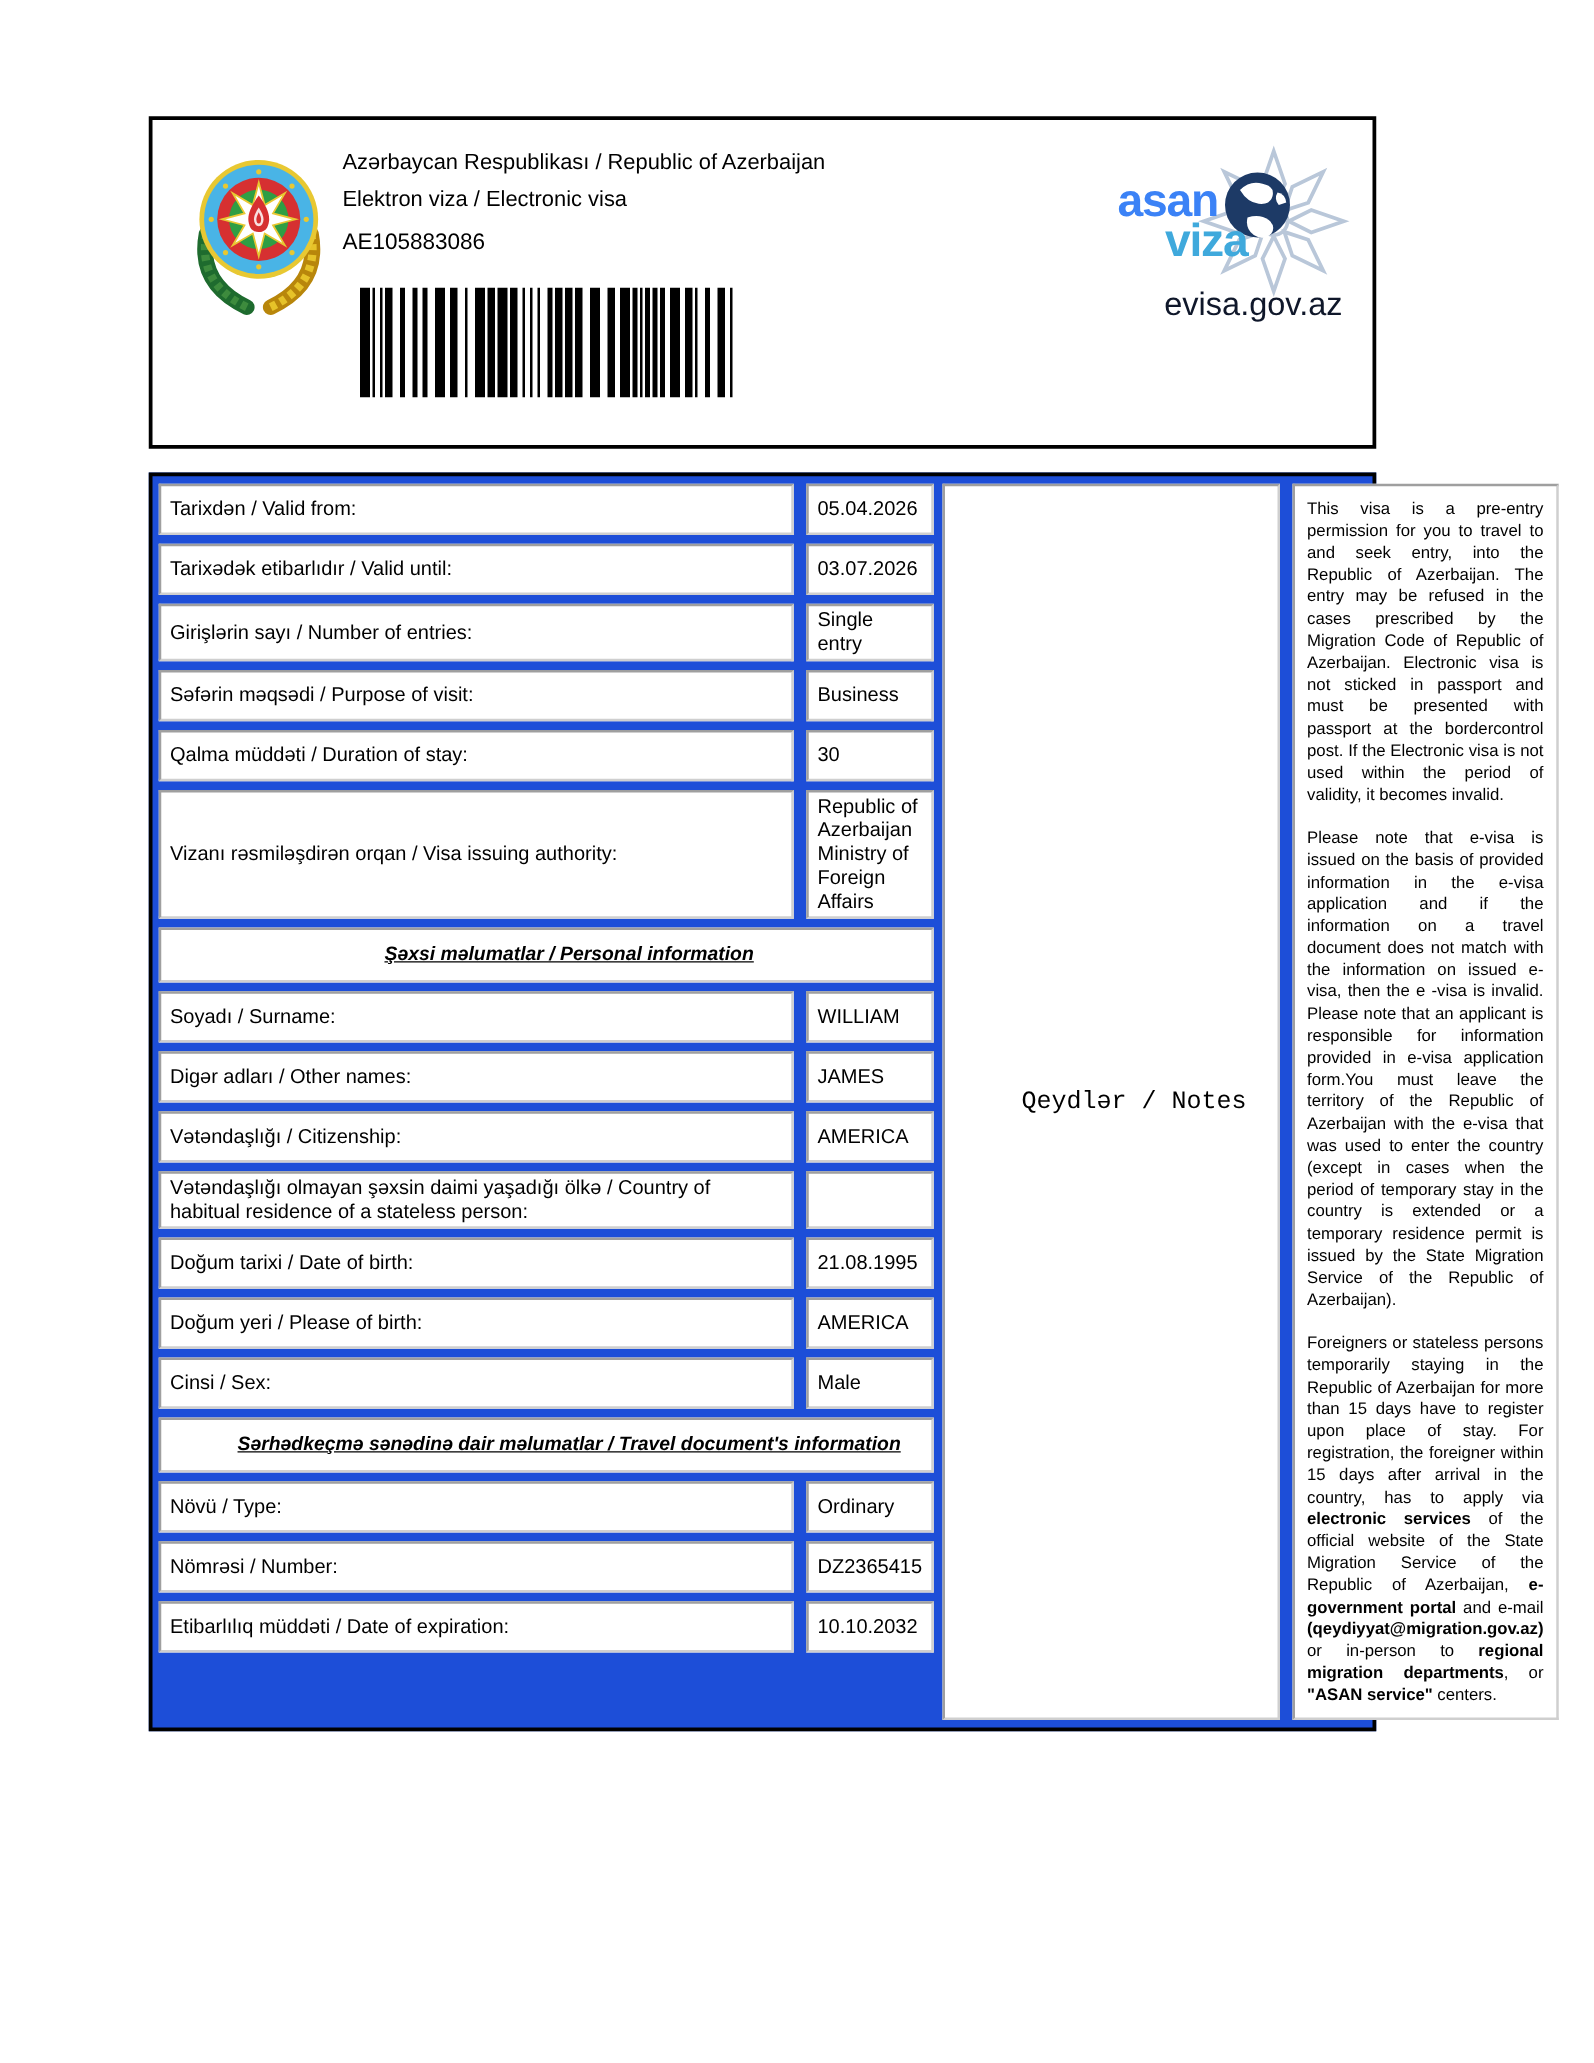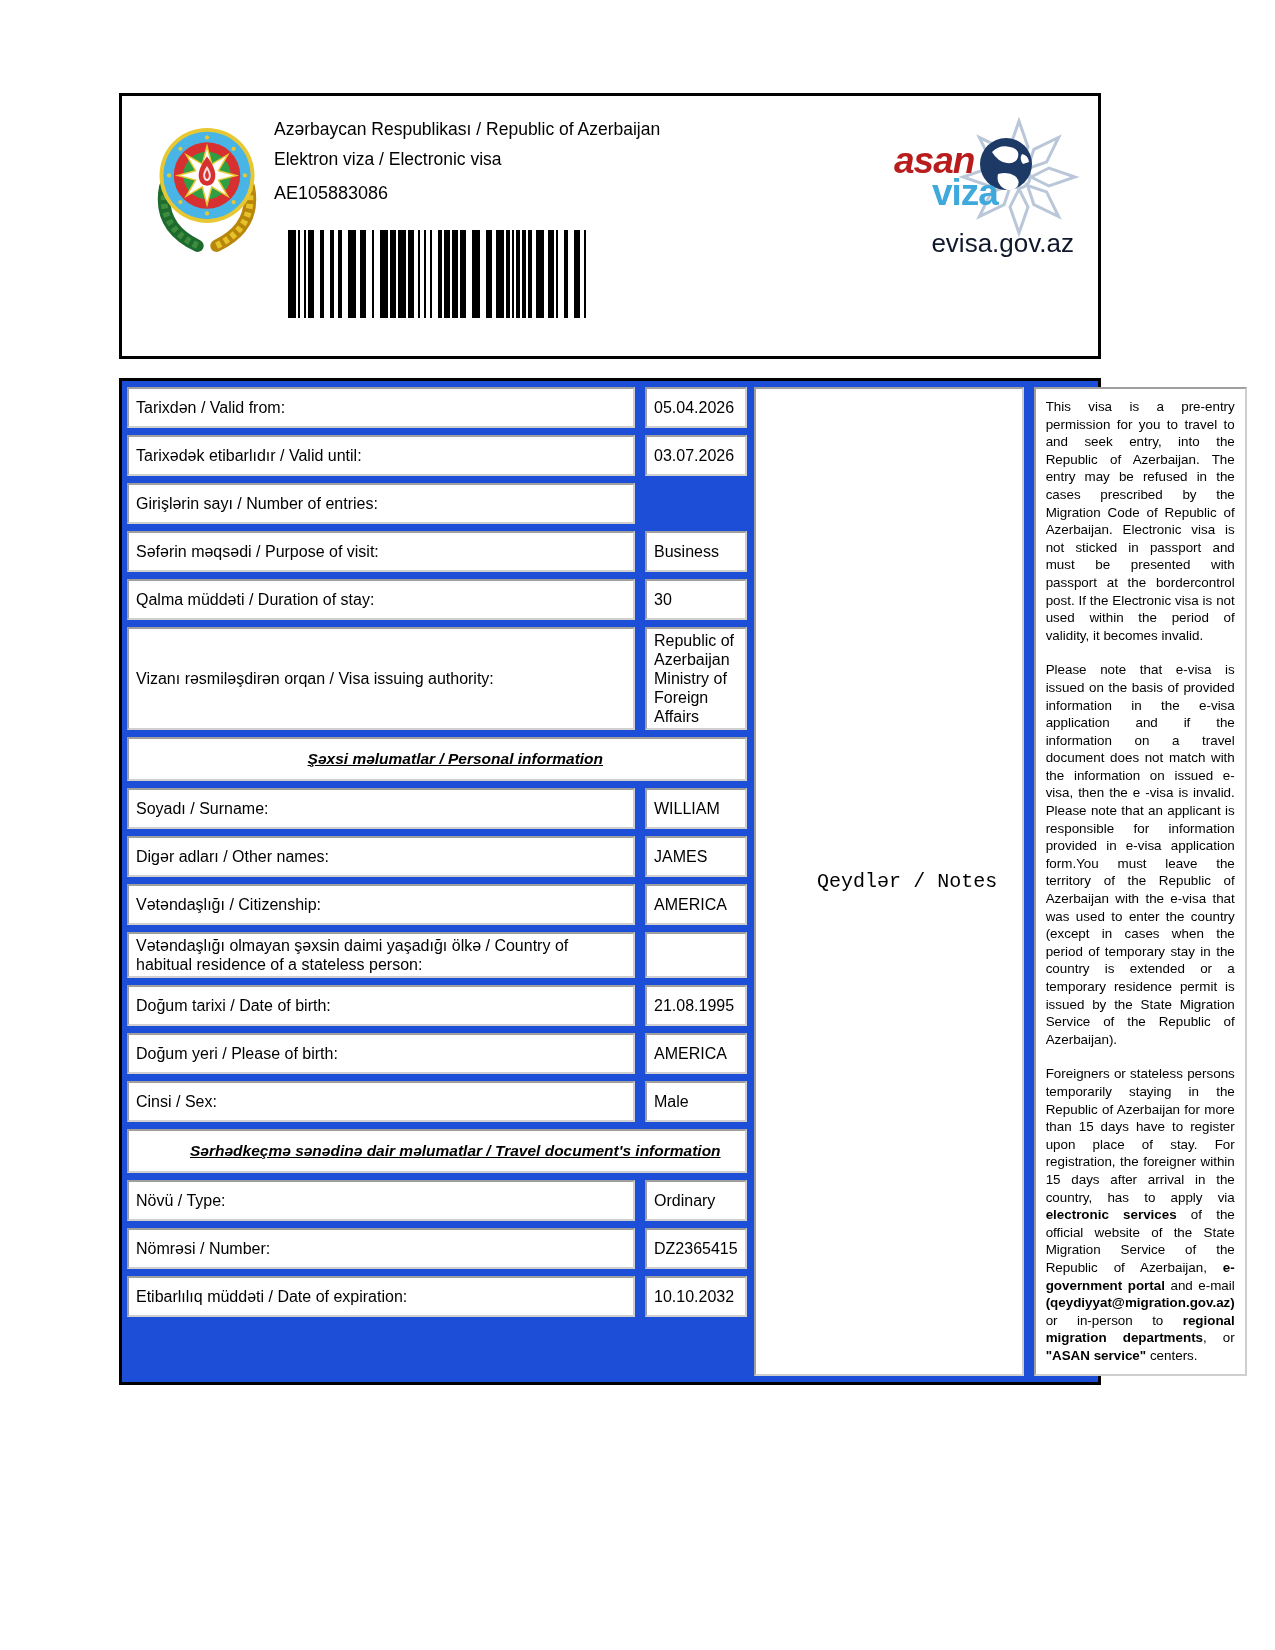--- a/index.html
+++ b/index.html
@@ -161,38 +161,39 @@
             </g>
           </g>
           <g>
             <circle cx="52" cy="52" r="26" fill="#1d3a66"></circle>
             <path d="M38,40 q8,-8 18,-5 q10,2 8,10 q-2,7 -11,6 q-9,-1 -15,-11 Z" fill="#fff"></path>
             <path d="M44,62 q10,-3 17,2 q6,5 2,11 q-6,6 -14,1 q-7,-5 -5,-14 Z" fill="#fff"></path>
             <path d="M68,42 q6,1 7,8 l-6,2 q-4,-5 -1,-10 Z" fill="#fff"></path>
           </g>
         </svg>
       </div>
-      <div class="logo-asan" style="color: #b91c1c; font-style: italic;">asan</div>
+      <div class="logo-asan" style="color: #3b82f6;">asan</div>
       <div class="logo-viza" style="color: rgb(63, 169, 220);">viza</div>
       <div class="logo-site" style="color: #0f172a;">evisa.gov.az</div>
     </div>
   </div>
 
   <div class="table-box">
     <div style="display:flex;flex-direction:column;gap:7px;">
         <div class="frow">
     <div class="cell">Tarixdən / Valid from:</div>
     <div class="cell">05.04.2026</div>
   </div>
         <div class="frow">
     <div class="cell">Tarixədək etibarlıdır / Valid until:</div>
     <div class="cell">03.07.2026</div>
   </div>
         <div class="frow">
     <div class="cell">Girişlərin sayı / Number of entries:</div>
+    <div class="cell">Single entry</div>
   </div>
         <div class="frow">
     <div class="cell">Səfərin məqsədi / Purpose of visit:</div>
     <div class="cell">Business</div>
   </div>
         <div class="frow">
     <div class="cell">Qalma müddəti / Duration of stay:</div>
     <div class="cell">30</div>
   </div>
         <div class="frow">

